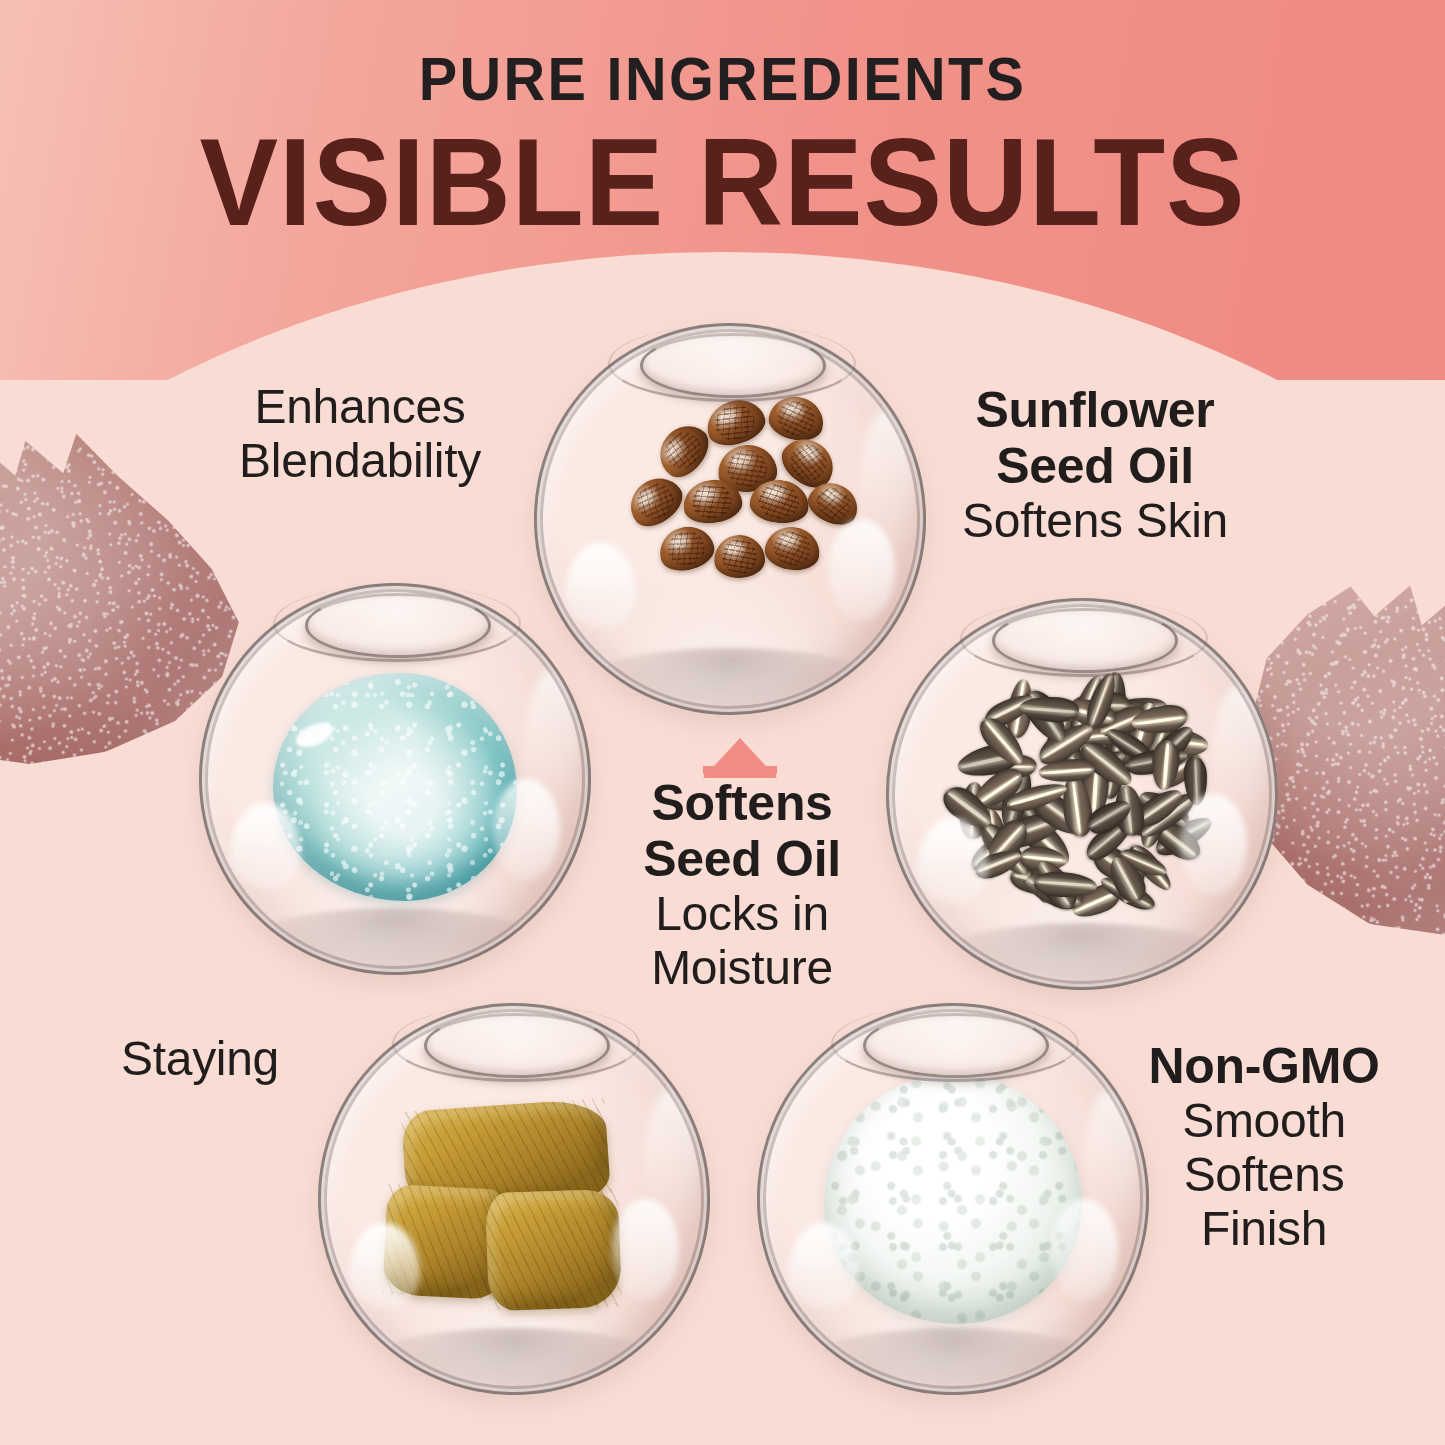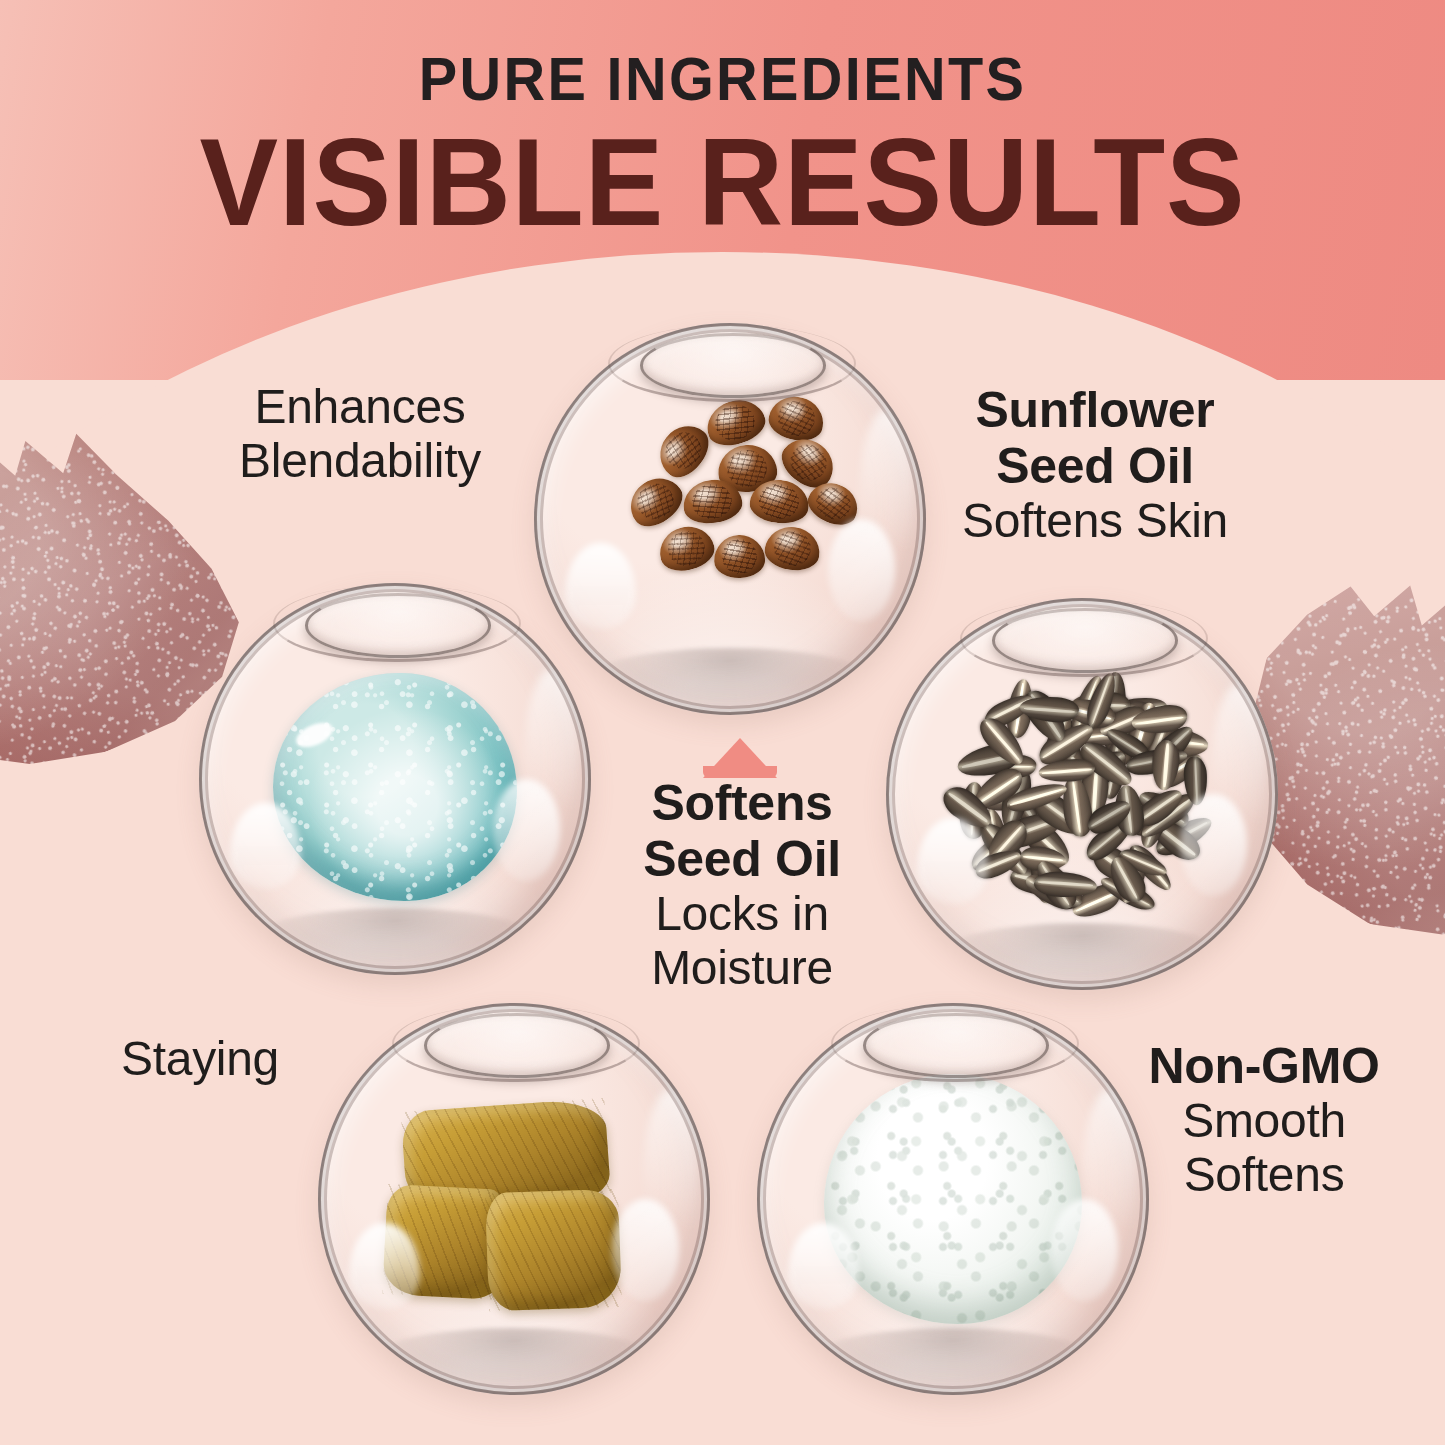--- a/index.html
+++ b/index.html
@@ -508,15 +508,16 @@
   </div>
 
   <div class="label lbl-carnauba">
     <span class="dsc">Staying</span>
   </div>
 
   <div class="label lbl-nongmo">
     <span class="ttl">Non-GMO</span>
     <span class="dsc">Smooth</span>
     <span class="dsc">Softens</span>
+    <span class="dsc">Finish</span>
   </div>
 
 </div>
 
 </body></html>

